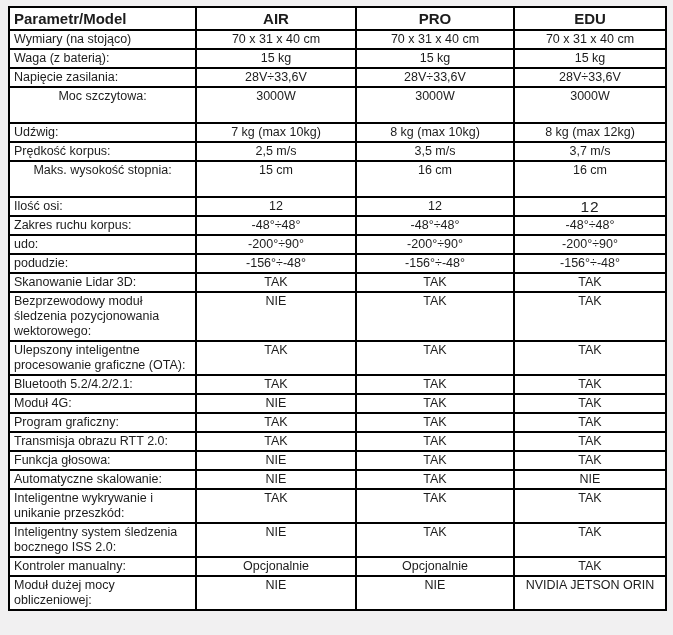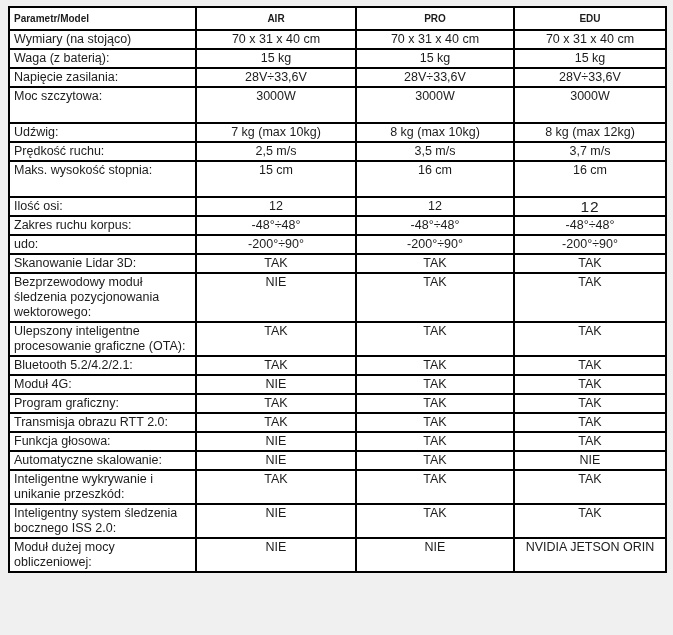--- a/index.html
+++ b/index.html
@@ -26,35 +26,35 @@
   col.c-param { width: 187px; }
   col.c-air   { width: 160px; }
   col.c-pro   { width: 158px; }
   col.c-edu   { width: 152px; }
   th, td {
     border: 2px solid #000000;
     vertical-align: top;
     overflow: hidden;
   }
   th {
-    font-size: 10px;
+    font-size: 15px;
     font-weight: bold;
     text-align: center;
     padding: 2px 4px;
     line-height: 17px;
   }
   th.param { text-align: left; }
   td {
     font-size: 12.5px;
     line-height: 15px;
     padding: 1px 4px;
     text-align: center;
   }
   td.param { text-align: left; }
-  tr.tall td { height: 32px; }
+  tr.tall td { height: 32px; text-align: center; }
   td.large { font-size: 15.5px; letter-spacing: 1px; }
 </style>
 </head>
 <body>
 
 <div class="table-wrap">
   <table>
     <colgroup>
       <col class="c-param">
       <col class="c-air">
@@ -94,21 +94,21 @@
           <td>3000W</td>
           <td>3000W</td>
         </tr>
         <tr>
           <td class="param">Udźwig:</td>
           <td>7 kg (max 10kg)</td>
           <td>8 kg (max 10kg)</td>
           <td>8 kg (max 12kg)</td>
         </tr>
         <tr>
-          <td class="param">Prędkość ruchu:</td>
+          <td class="param">Prędkość korpus:</td>
           <td>2,5 m/s</td>
           <td>3,5 m/s</td>
           <td>3,7 m/s</td>
         </tr>
         <tr class="tall">
           <td class="param">Maks. wysokość stopnia:</td>
           <td>15 cm</td>
           <td>16 cm</td>
           <td>16 cm</td>
         </tr>
@@ -124,20 +124,26 @@
           <td>-48°÷48°</td>
           <td>-48°÷48°</td>
         </tr>
         <tr>
           <td class="param">udo:</td>
           <td>-200°÷90°</td>
           <td>-200°÷90°</td>
           <td>-200°÷90°</td>
         </tr>
         <tr>
+          <td class="param">podudzie:</td>
+          <td>-156°÷-48°</td>
+          <td>-156°÷-48°</td>
+          <td>-156°÷-48°</td>
+        </tr>
+        <tr>
           <td class="param">Skanowanie Lidar 3D:</td>
           <td>TAK</td>
           <td>TAK</td>
           <td>TAK</td>
         </tr>
         <tr>
           <td class="param">Bezprzewodowy moduł śledzenia pozycjonowania wektorowego:</td>
           <td>NIE</td>
           <td>TAK</td>
           <td>TAK</td>
@@ -187,20 +193,26 @@
         <tr>
           <td class="param">Inteligentne wykrywanie i unikanie przeszkód:</td>
           <td>TAK</td>
           <td>TAK</td>
           <td>TAK</td>
         </tr>
         <tr>
           <td class="param">Inteligentny system śledzenia bocznego ISS 2.0:</td>
           <td>NIE</td>
           <td>TAK</td>
+          <td>TAK</td>
+        </tr>
+        <tr>
+          <td class="param">Kontroler manualny:</td>
+          <td>Opcjonalnie</td>
+          <td>Opcjonalnie</td>
           <td>TAK</td>
         </tr>
         <tr>
           <td class="param">Moduł dużej mocy obliczeniowej:</td>
           <td>NIE</td>
           <td>NIE</td>
           <td>NVIDIA JETSON ORIN</td>
         </tr>
       </tbody>
   </table>

